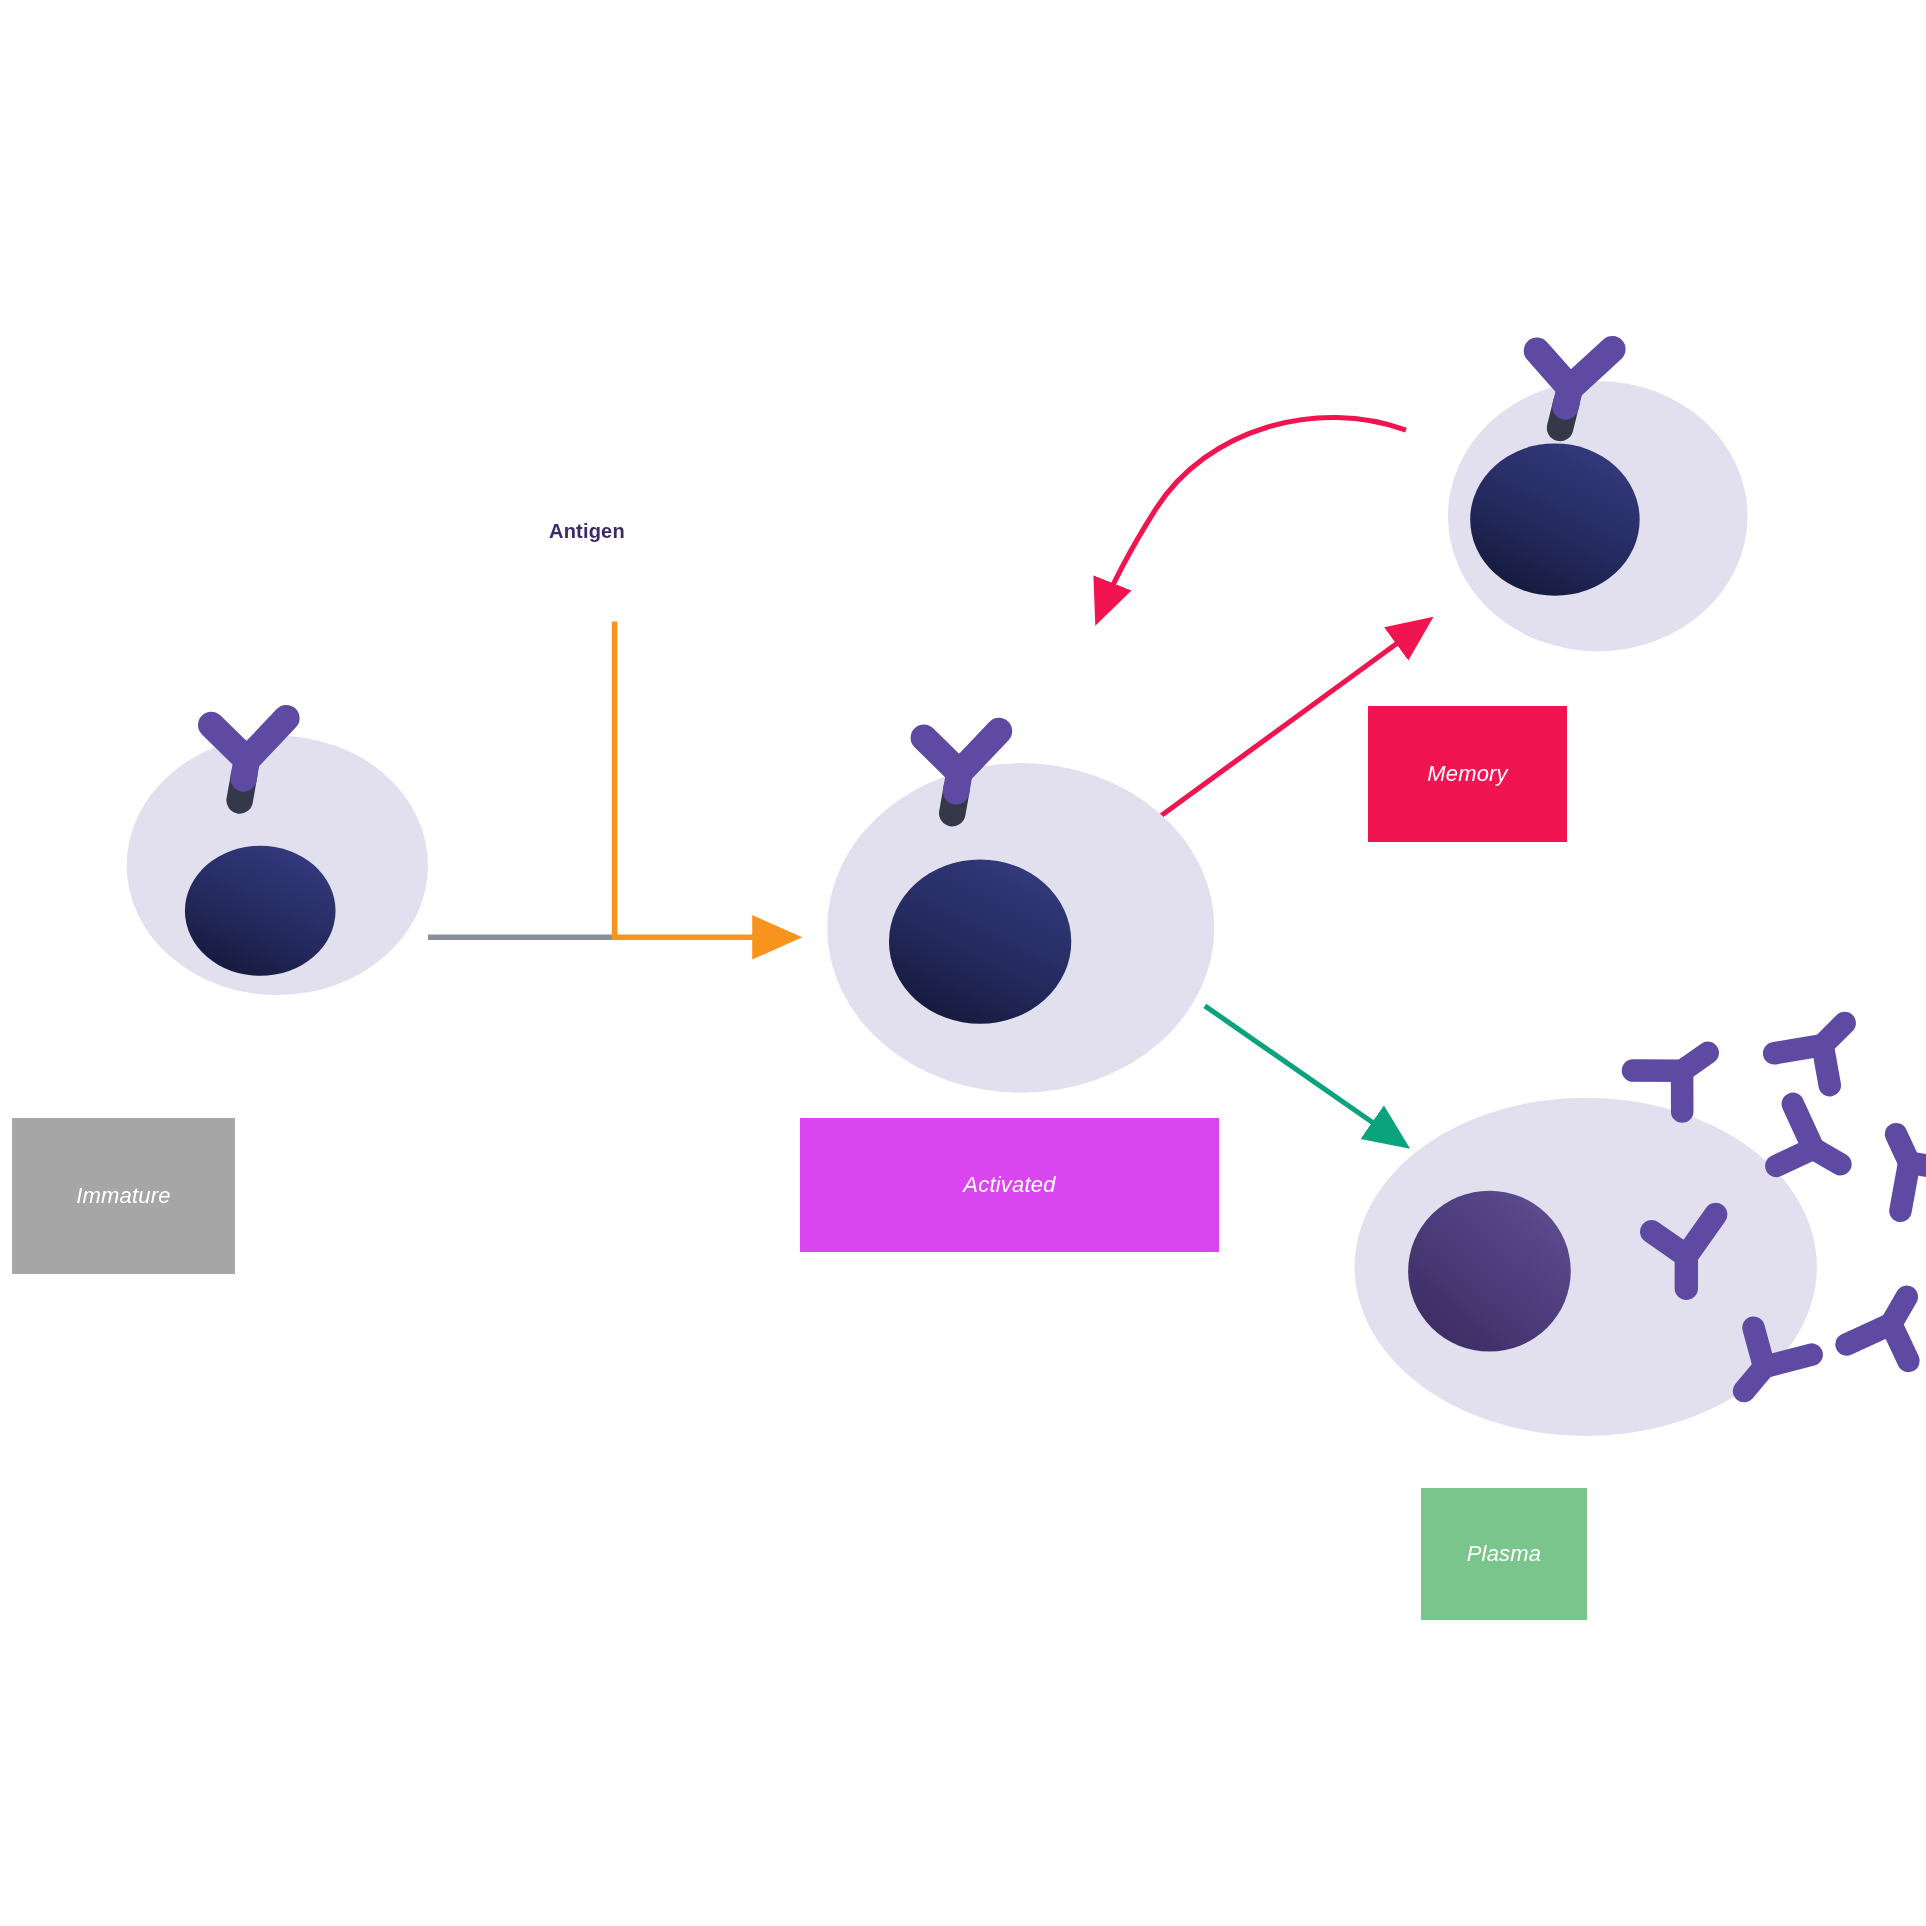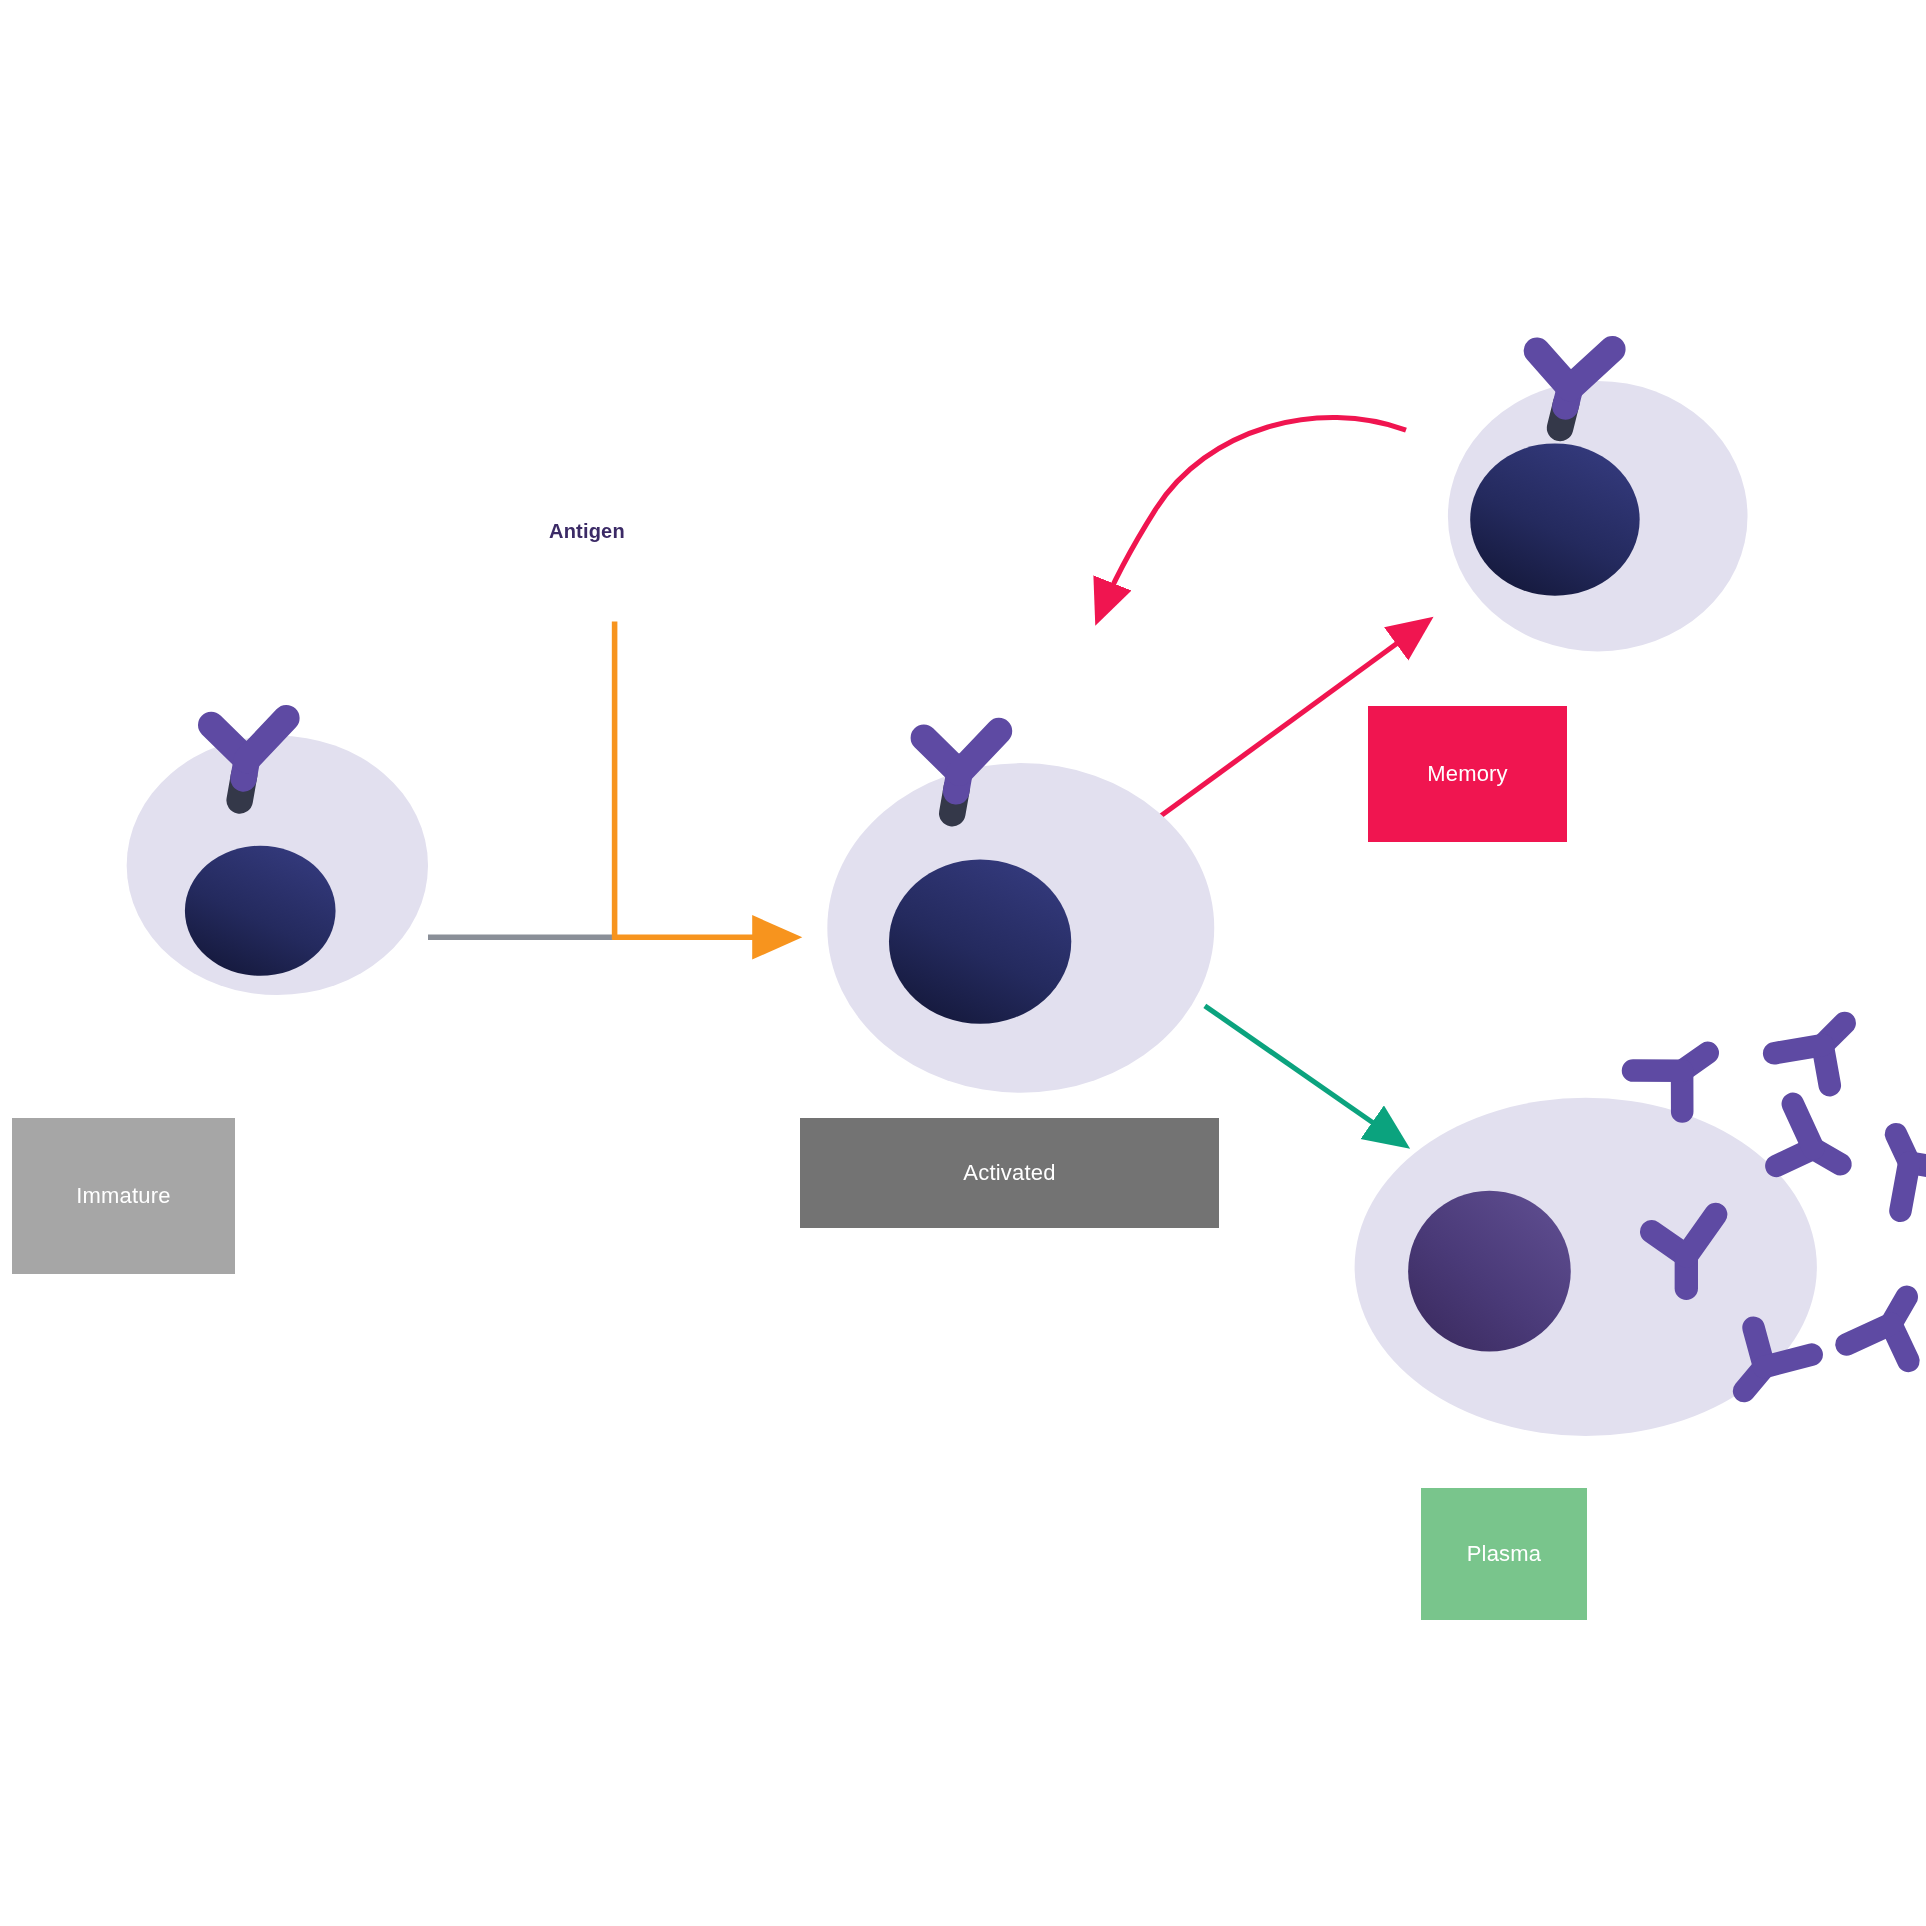--- a/index.html
+++ b/index.html
@@ -27,29 +27,29 @@
   .label-box {
     position: absolute;
     display: flex;
     align-items: center;
     justify-content: center;
     color: #ffffff;
     font-family: "Liberation Sans", sans-serif;
     font-weight: 400;
     letter-spacing: 0.2px;
   }
-  .label-box span { display: block; }
+  .label-box span { display: block; font-style: italic; }
   #box-immature {
     left: 12px;  top: 1118px;  width: 223px;  height: 156px;
     background: #a6a6a6;
     font-size: 22px;
   }
   #box-activated {
-    left: 800px; top: 1118px; width: 419px; height: 110px;
-    background: #737373;
+    left: 800px; top: 1118px; width: 419px; height: 134px;
+    background: #d946ef;
     font-size: 22px;
   }
   #box-memory {
     left: 1368px; top: 706px; width: 199px; height: 136px;
     background: #f01550;
     font-size: 22px;
   }
   #box-plasma {
     left: 1421px; top: 1488px; width: 166px; height: 132px;
     background: #79c58c;

